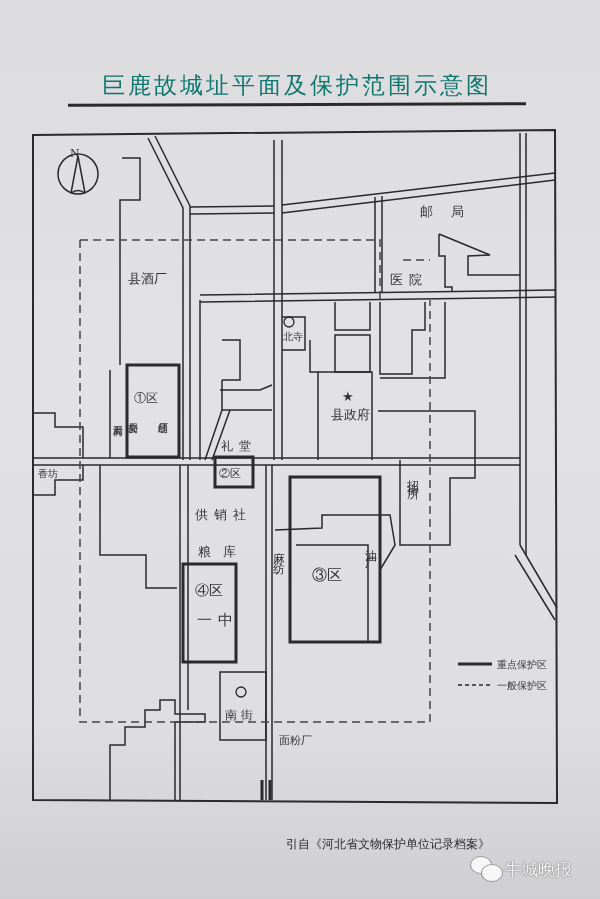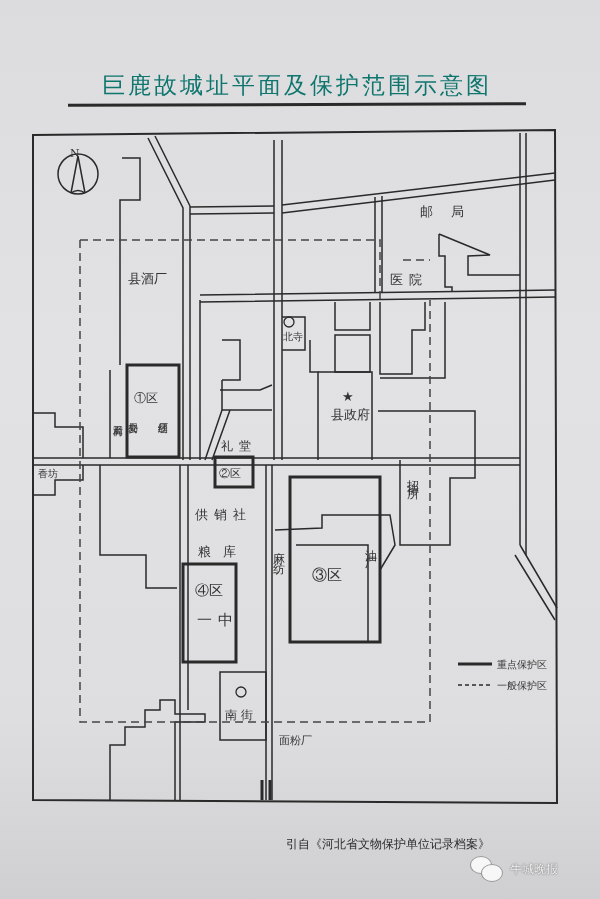--- a/index.html
+++ b/index.html
@@ -6,22 +6,22 @@
   body { width:600px; height:899px; background:#d9d9dc; position:relative; overflow:hidden;
          font-family:"DejaVu Sans", sans-serif; }
   .paper { position:absolute; left:0; top:0; width:600px; height:899px;
            background:linear-gradient(180deg,#dcdcdf 0%,#e2e2e4 40%,#dedee0 80%,#cfcfd2 100%); }
   .title { position:absolute; left:68px; top:70px; width:458px; text-align:center;
            font-family:"DejaVu Serif", serif; font-size:23px; letter-spacing:3px; color:#0f766e; }
   .title-rule { position:absolute; left:68px; top:103px; width:458px; height:3px; background:#2a2a2a; transform:rotate(-0.2deg); }
   svg.map { position:absolute; left:0; top:0; }
   .lbl { font-family:"DejaVu Serif", serif; fill:#333; }
   .caption { position:absolute; left:286px; top:836px; font-family:"DejaVu Serif", serif; font-size:12px; color:#2b2b2b; }
-  .watermark { position:absolute; left:470px; top:856px; display:flex; align-items:center; gap:6px;
-               font-family:"DejaVu Sans", sans-serif; font-size:12px; color:#f4f4f4;
+  .watermark { position:absolute; left:470px; top:856px; display:flex; align-items:center; 
+               font-family:"DejaVu Sans", sans-serif; font-size:17px; color:#f4f4f4;
                text-shadow:0 0 2px #888, 0 0 1px #666; }
   .wechat { position:relative; width:34px; height:26px; }
   .wechat .b1, .wechat .b2 { position:absolute; border-radius:50%; background:#f7f7f7; border:1px solid #999; }
   .wechat .b1 { left:0; top:0; width:20px; height:16px; }
   .wechat .b2 { left:11px; top:8px; width:20px; height:16px; }
 </style>
 </head>
 <body>
 
 <div class="paper"></div>

